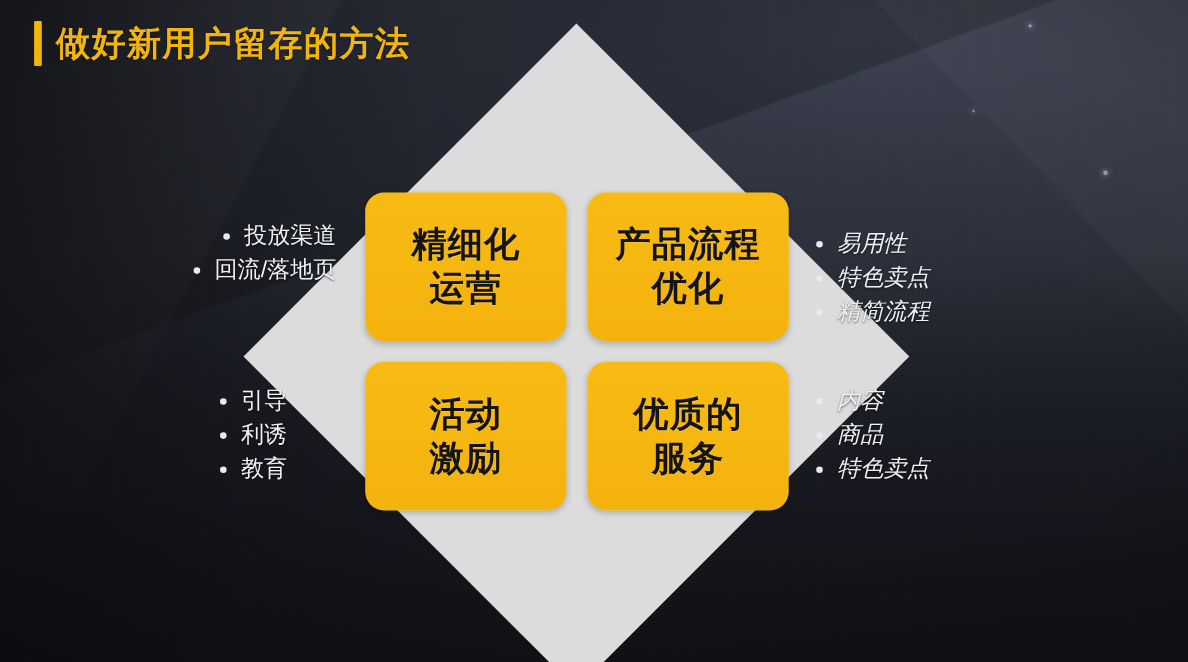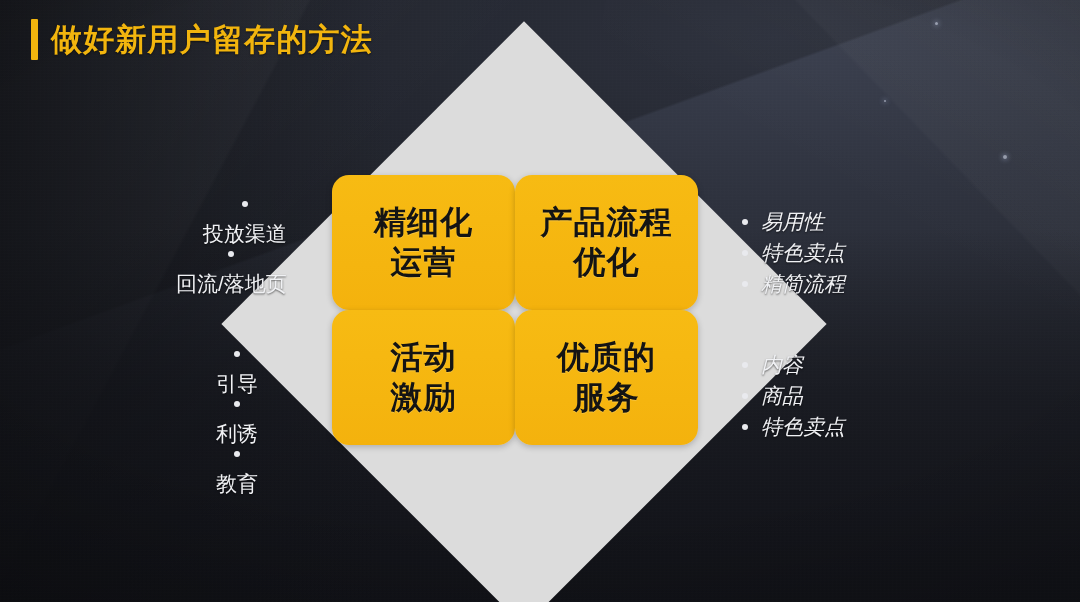--- a/index.html
+++ b/index.html
@@ -129,20 +129,21 @@
 
   .cards {
     position: absolute;
     left: 332px;
     top: 175px;
     width: 385px;
     height: 288px;
     display: grid;
     grid-template-columns: 183px 183px;
     grid-template-rows: 135px 135px;
+    gap: 19px;
   }
   .card {
     background: linear-gradient(180deg, #f7bb13 0%, #f4b20d 100%);
     border-radius: 17px;
     display: flex;
     flex-direction: column;
     align-items: center;
     justify-content: center;
     box-shadow: 0 2px 6px rgba(0,0,0,.22);
   }
@@ -169,31 +170,31 @@
   .bullet {
     display: flex;
     align-items: center;
     gap: 13px;
     color: #f0f1f4;
     font-size: 21px;
     line-height: 1.34;
     white-space: nowrap;
     text-shadow: 0 1px 2px rgba(0,0,0,.6);
   }
-  .bullets.left .bullet { flex-direction: column; }
+  .bullets.left .bullet { flex-direction: row; }
   .dot {
     width: 6px;
     height: 6px;
     border-radius: 50%;
     background: #e9eaee;
     flex: 0 0 auto;
   }
 
   .g-lt { left: 176px; top: 201px; align-items: flex-start; }
-  .g-lb { left: 216px; top: 351px; align-items: flex-start; }
+  .g-lb { left: 200px; top: 351px; align-items: flex-start; }
   .g-rt { left: 742px; top: 208px; }
   .g-rb { left: 742px; top: 351px; }
 </style>
 </head>
 <body>
 
 <div id="slide">
 
   <div class="bg-base"></div>
   <div class="bg-facet-a"></div>

